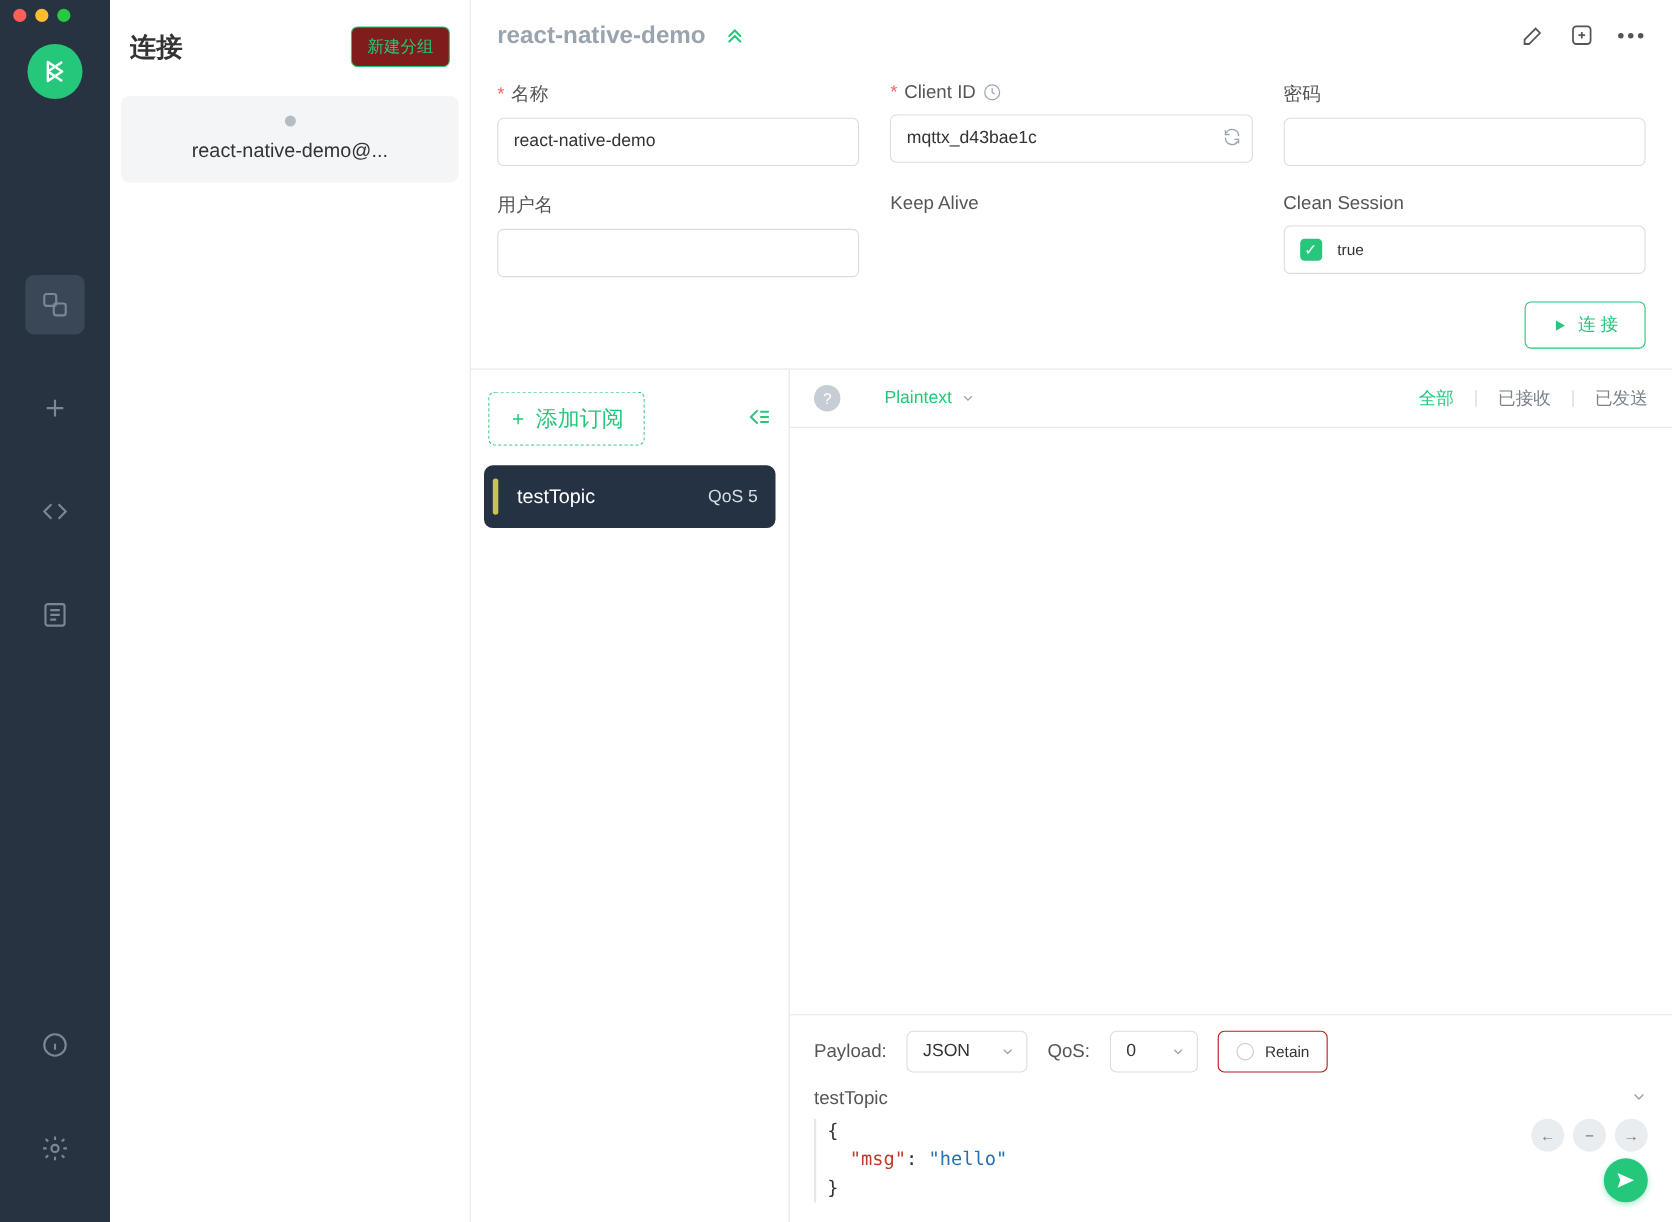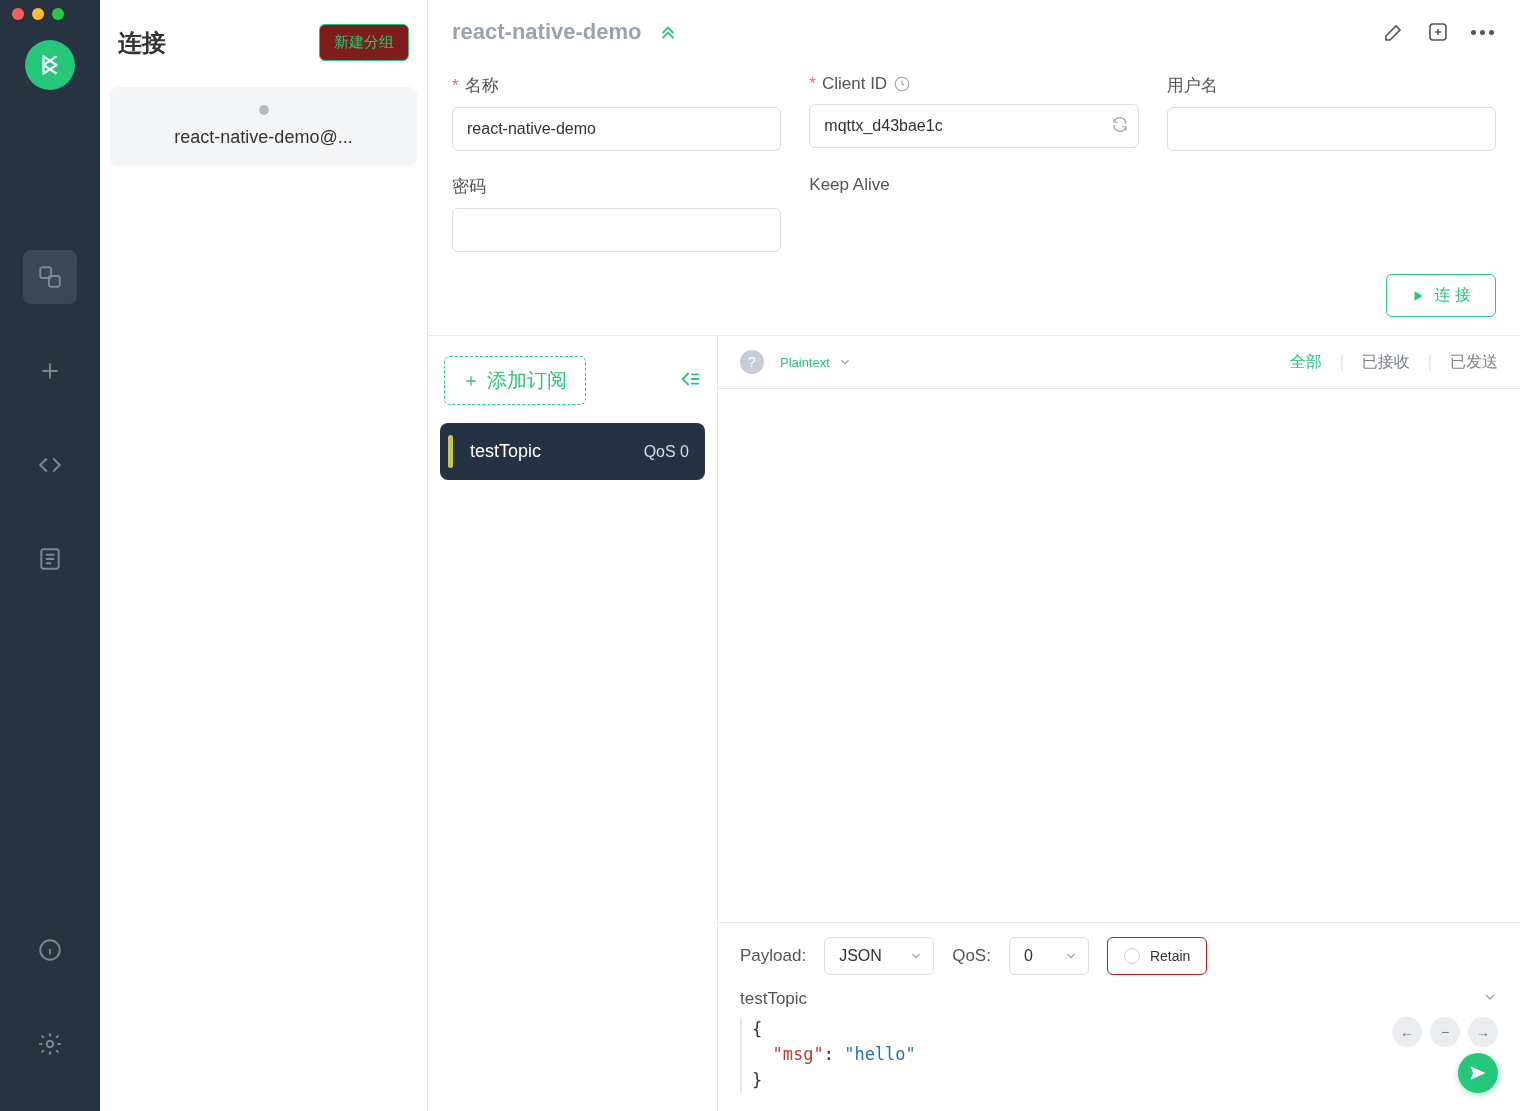--- a/index.html
+++ b/index.html
@@ -71,21 +71,21 @@
 .add-sub-btn { border:1.5px dashed #25c77a; color:#25c77a; background:#fff; border-radius:6px; padding:10px 18px; display:flex; align-items:center; gap:8px; font-size:20px; cursor:pointer; }
 .sub-toggle { color:#25c77a; cursor:pointer; }
 .sub-card { background:#253244; border-radius:8px; padding:18px 16px; display:flex; align-items:center; position:relative; color:#fff; }
 .sub-card::before { content:""; position:absolute; left:8px; top:12px; bottom:12px; width:5px; background:#c6c54d; border-radius:3px; }
 .sub-topic { font-size:18px; font-weight:500; margin-left:14px; }
 .sub-qos { margin-left:auto; font-size:16px; color:#d9dde2; }
 
 .msg-col { flex:1; display:flex; flex-direction:column; min-width:0; }
 .msg-toolbar { display:flex; align-items:center; padding:14px 22px; border-bottom:1px solid #e5e7eb; gap:16px; }
 .help-badge { width:24px; height:24px; border-radius:50%; background:#c7cdd4; color:#fff; display:flex; align-items:center; justify-content:center; font-size:14px; }
-.format-select { color:#25c77a; font-size:13px; display:flex; align-items:center; gap:8px; cursor:pointer; }
+.format-select { color:#25c77a; font-size:16px; display:flex; align-items:center; gap:8px; cursor:pointer;margin-left:24px; }
 .format-select svg { width:14px; height:14px; stroke:#9aa4af; fill:none; stroke-width:2; }
 .msg-toolbar-spacer { flex:1; }
 .filter-tabs { display:flex; align-items:center; gap:18px; font-size:16px; }
 .filter-tabs .tab { color:#7a828c; cursor:pointer; }
 .filter-tabs .tab.active { color:#25c77a; }
 .filter-tabs .sep { color:#d9dde2; }
 .msg-area { flex:1; }
 
 
 .publish-bar { border-top:1px solid #e5e7eb; padding:14px 22px 18px; position:relative; }
@@ -221,29 +221,36 @@
         <div class="inp-wrap">
           <input class="inp" value="mqttx_d43bae1c" style="">
           <span class="inp-refresh">
             <svg width="18" height="18" viewBox="0 0 24 24">
                 <path d="M20 11A8 8 0 0 0 5 7M4 13a8 8 0 0 0 15 4M4 4v5h5M20 20v-5h-5" stroke="#9aa4af" stroke-width="1.6" fill="none"></path>
               </svg>
           </span>
         </div>
       </div>
       <div class="form-field">
+        <div class="form-label">密码</div>
+        <input class="inp" type="password" value="" style="">
+      </div>
+      <div class="form-field">
         <div class="form-label">用户名</div>
         <input class="inp" value="" style="">
       </div>
       <div class="form-field">
-        <div class="form-label">密码</div>
-        <input class="inp" type="password" value="" style="">
-      </div>
-      <div class="form-field">
         <div class="form-label">Keep Alive</div>
+      </div>
+      <div class="form-field">
+        <div class="form-label">Clean Session</div>
+        <div class="check-wrap">
+          <div class="checkbox">✓</div>
+          <span>true</span>
+        </div>
       </div>
     </div>
 
     <div class="connect-row">
       <button class="connect-btn">
         <svg viewBox="0 0 24 24">
             <path d="M6 4l14 8-14 8z"></path>
           </svg>
         <span>连 接</span>
       </button>
@@ -259,21 +266,21 @@
             <span>添加订阅</span>
           </button>
           <div class="sub-toggle">
             <svg width="22" height="22" viewBox="0 0 24 24">
                 <path d="M10 6l-6 6 6 6M14 7h7M14 12h7M14 17h7" stroke="#25c77a" stroke-width="2" fill="none" stroke-linecap="round"></path>
               </svg>
           </div>
         </div>
         <div class="sub-card">
           <span class="sub-topic">testTopic</span>
-          <span class="sub-qos">QoS 0</span>
+          <span class="sub-qos">QoS 5</span>
         </div>
       </div>
 
       <div class="msg-col">
         <div class="msg-toolbar">
           <div class="help-badge">?</div>
           <div class="format-select">
             <span>Plaintext</span>
             <svg viewBox="0 0 24 24">
                 <path d="M6 9l6 6 6-6"></path>

